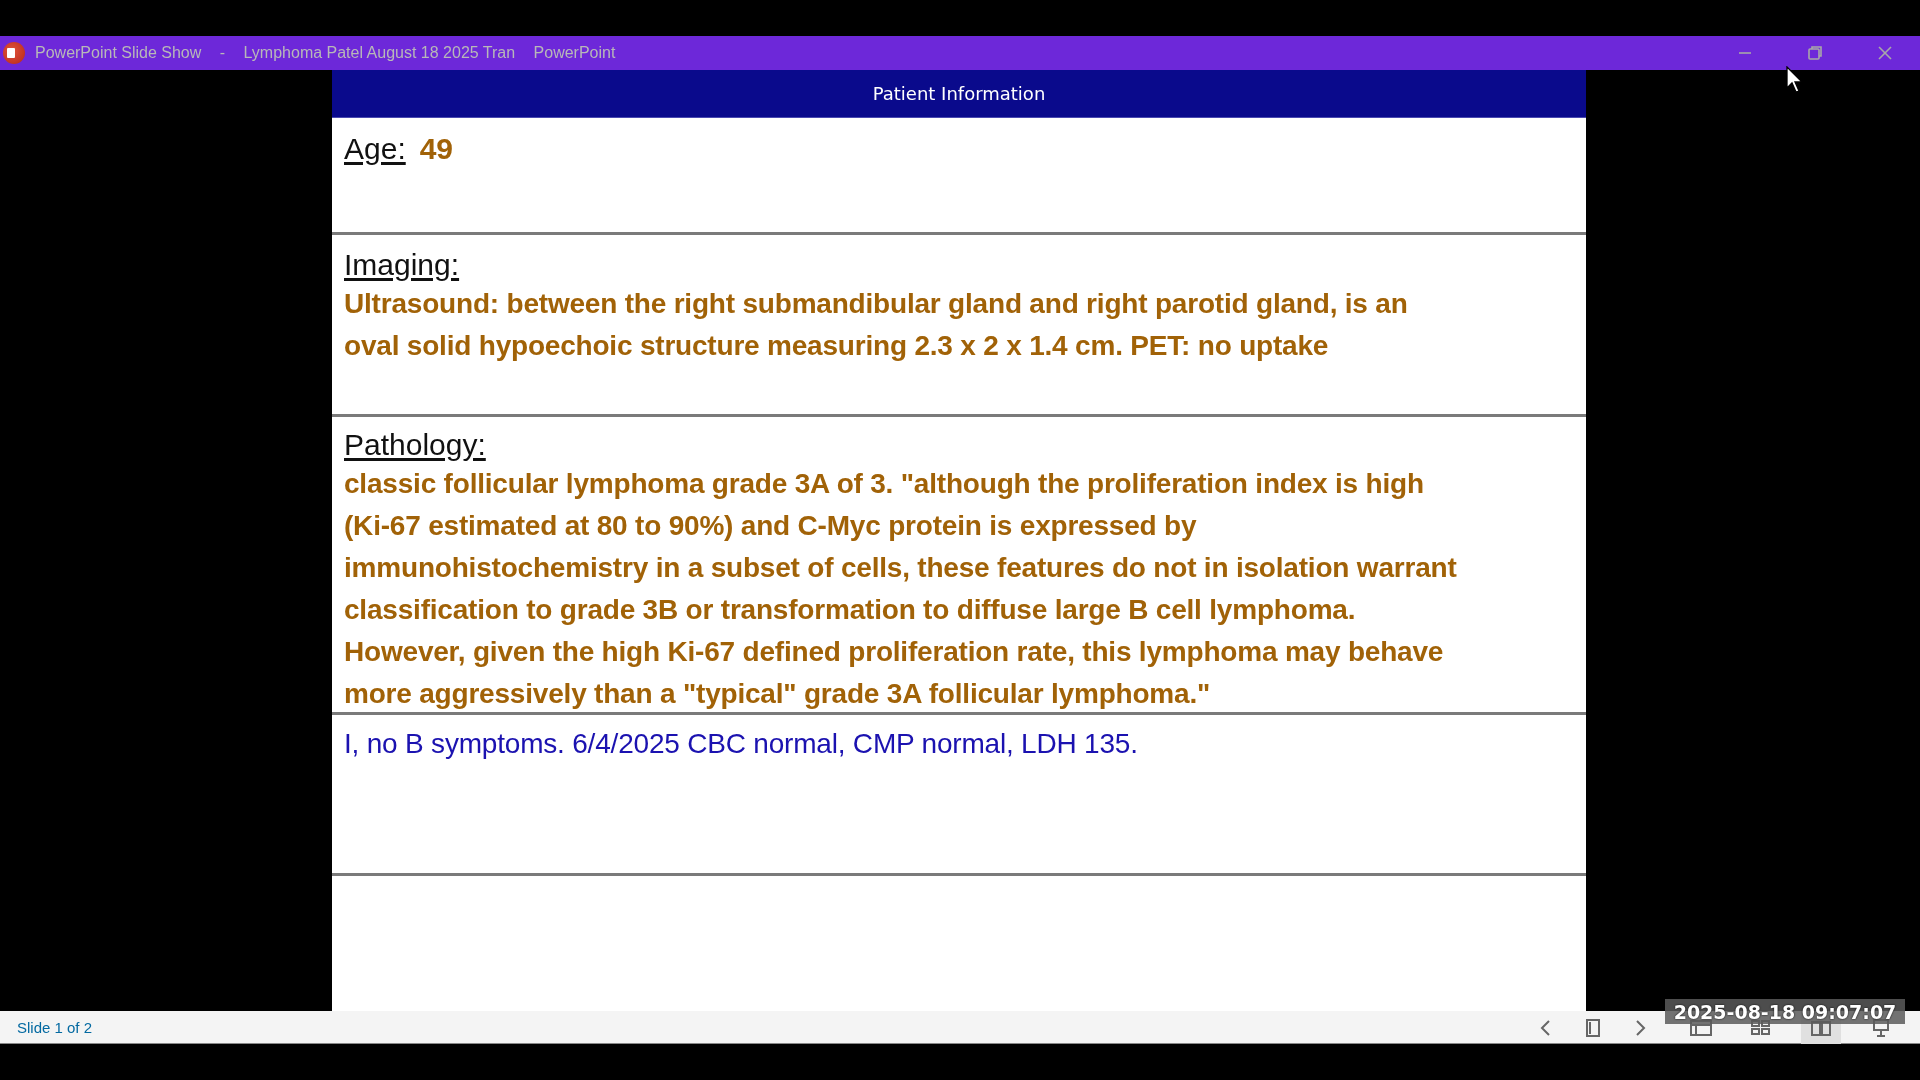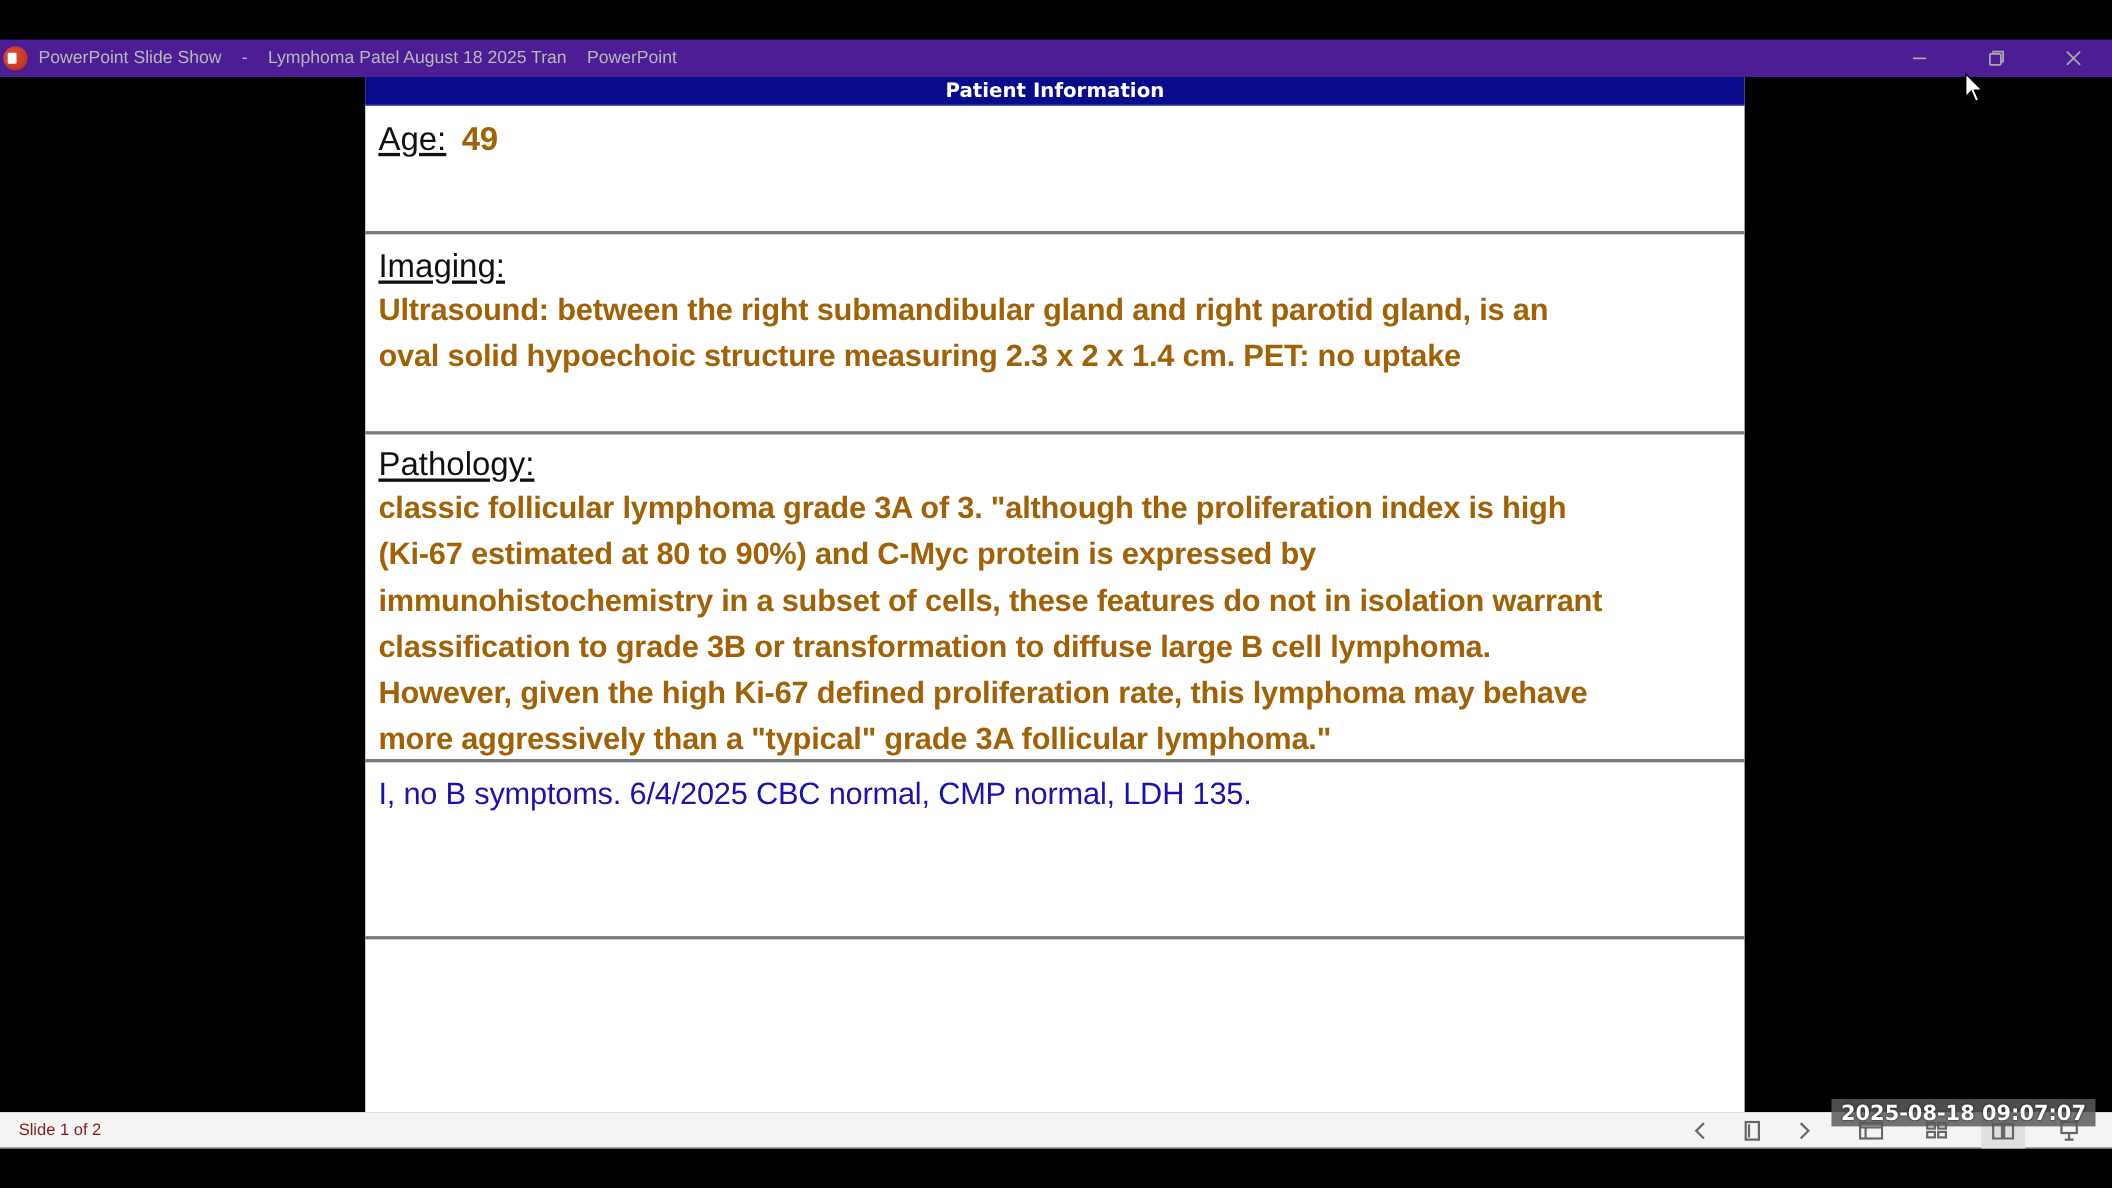--- a/index.html
+++ b/index.html
@@ -1,21 +1,21 @@
 <!DOCTYPE html>
 <html><head>
 <meta charset="utf-8">
 <style>
   * { box-sizing: border-box; margin: 0; padding: 0; }
   html, body { width: 1920px; height: 1080px; background: #000; overflow: hidden; }
   body { position: relative; font-family: "Liberation Sans", sans-serif; }
 
   .titlebar {
     position: absolute; left: 0; top: 36px; width: 1920px; height: 34px;
-    background: #4c1d95; display: flex; align-items: center;
+    background: #6d28d9; display: flex; align-items: center;
   }
   .app-icon {
     width: 22px; height: 22px; border-radius: 50%; margin-left: 3px;
     background: radial-gradient(circle at 40% 40%, #e0533a, #b7261a);
     position: relative;
   }
   .app-icon::after {
     content: ""; position: absolute; left: 4px; top: 6px; width: 8px; height: 10px;
     background: #fff; border-radius: 1px;
   }
@@ -28,22 +28,22 @@
     width: 70px; height: 34px; display: flex; align-items: center; justify-content: center;
     color: #a8a8a8; font-size: 18px;
   }
   .win-btn svg { stroke: #a8a8a8; fill: none; stroke-width: 1.6; }
 
   .slide {
     position: absolute; left: 332px; top: 70px; width: 1254px; height: 941px;
     background: #fff;
   }
   .slide-header {
-    height: 26px; background: #0a0a8c; color: #fff;
-    font-family: "DejaVu Sans", sans-serif; font-weight: bold; font-size: 18px;
+    height: 48px; background: #0a0a8c; color: #fff;
+    font-family: "DejaVu Sans", sans-serif; font-weight: normal; font-size: 18px;
     display: flex; align-items: center; justify-content: center;
     border-bottom: 1px solid #4a4ab0;
   }
   .section {
     position: relative; padding: 0 12px;
     border-bottom: 3px solid #7a7a7a;
   }
   .label {
     font-family: "Liberation Sans", sans-serif; font-size: 30px; color: #111;
     text-decoration: underline; text-underline-offset: 3px;
@@ -60,21 +60,21 @@
   .sec-img { height: 182px; padding-top: 12px; }
   .sec-path { height: 298px; padding-top: 10px; }
   .sec-stage { height: 161px; padding-top: 8px; }
   .label-line { height: 36px; display: flex; align-items: center; }
 
   .statusbar {
     position: absolute; left: 0; top: 1011px; width: 1920px; height: 33px;
     background: #f4f4f4; border-bottom: 1px solid #888;
     display: flex; align-items: center;
   }
-  .slide-counter { margin-left: 17px; font-size: 15px; color: #7f1d1d; }
+  .slide-counter { margin-left: 17px; font-size: 15px; color: #0369a1; }
   .nav {
     position: absolute; top: 0; height: 33px; display: flex; align-items: center;
   }
   .nav-btn {
     width: 40px; height: 33px; display: flex; align-items: center; justify-content: center;
     color: #777; font-size: 22px;
   }
   .nav-btn svg { stroke: #666; fill: none; stroke-width: 2; }
 
   .timestamp {

